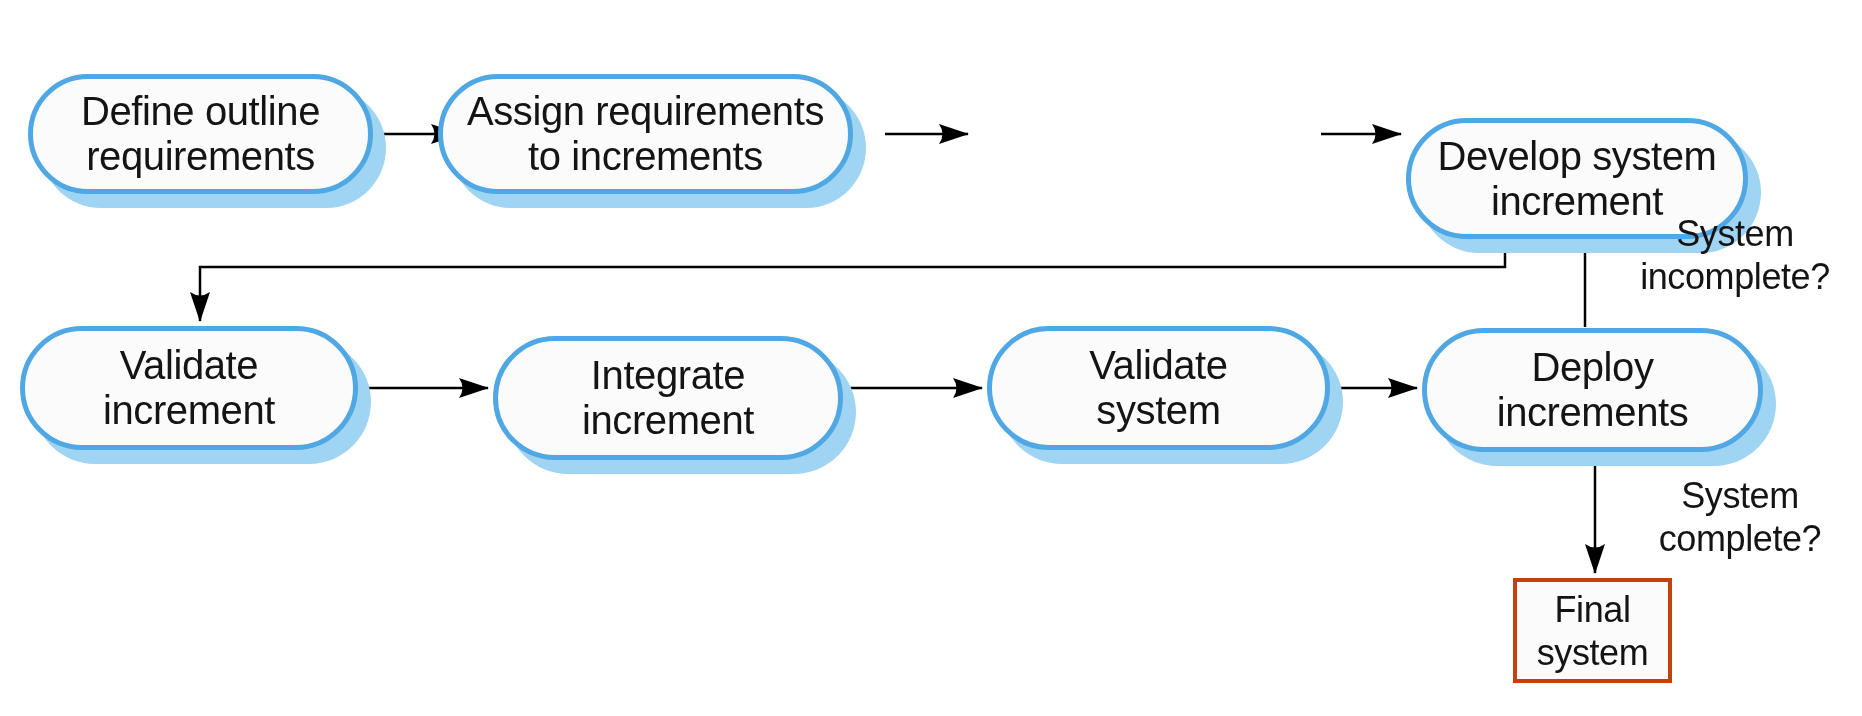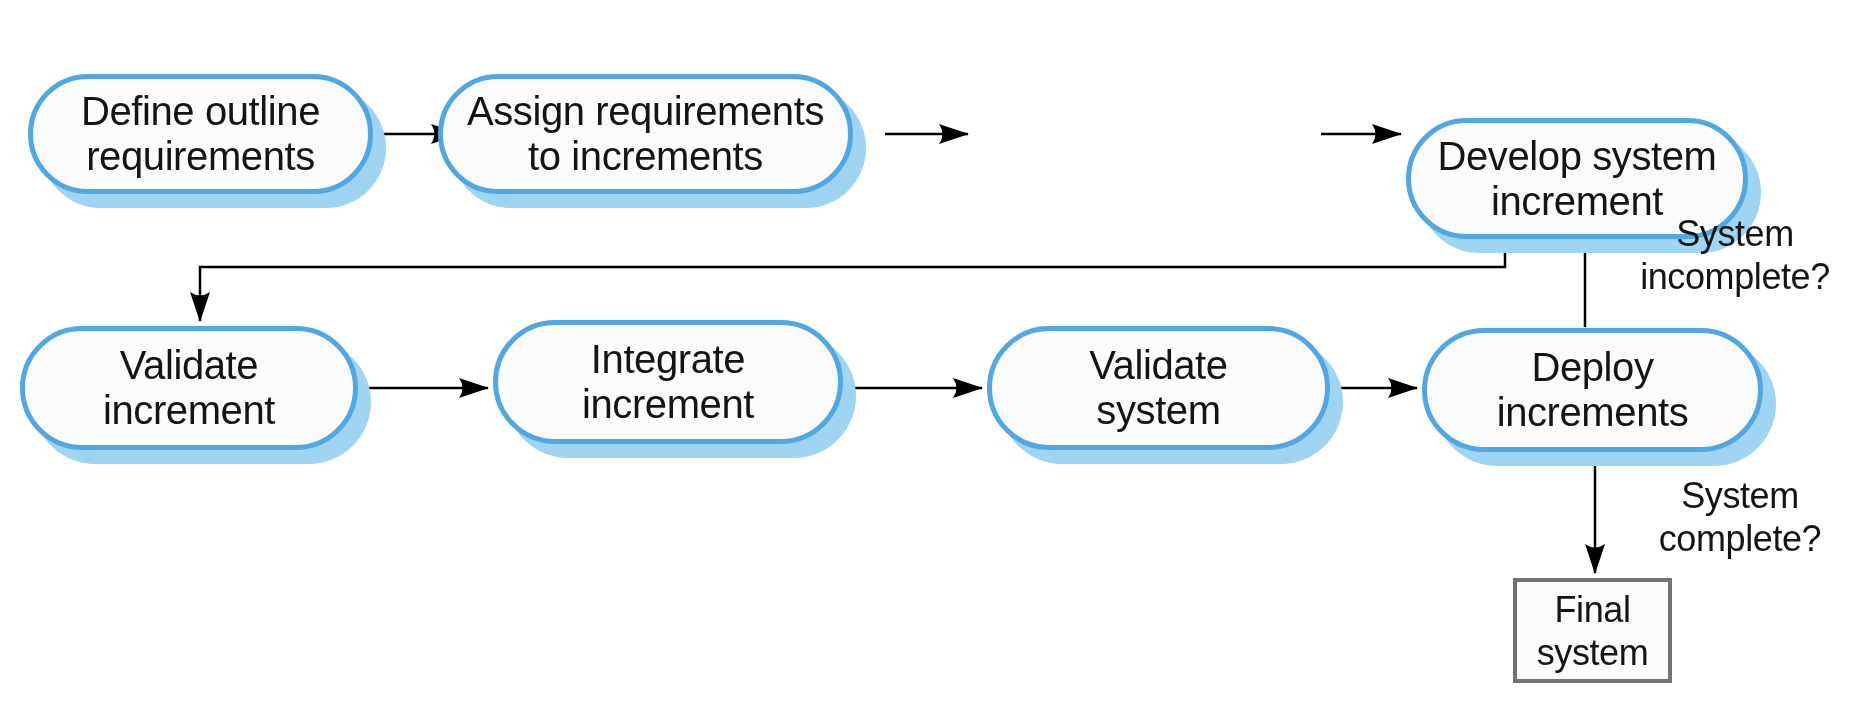--- a/index.html
+++ b/index.html
@@ -17,21 +17,21 @@
     background:#fbfbfc;
     box-shadow:13px 14px 0 0 #9fd4f2;
     display:flex;align-items:center;justify-content:center;
     text-align:center;
     font-size:40px;line-height:45px;letter-spacing:-0.4px;
     white-space:pre-line;
   }
   .finalbox{
     position:absolute;
     box-sizing:border-box;
-    border:4px solid #737373;
+    border:4px solid #c2410c;
     background:#fbfbfc;
     display:flex;align-items:center;justify-content:center;
     text-align:center;
     font-size:36px;line-height:43px;letter-spacing:-0.4px;
     white-space:pre-line;
   }
   .decision{
     position:absolute;
     text-align:center;
     font-size:36px;line-height:43px;letter-spacing:-0.4px;
@@ -69,21 +69,21 @@
   <div class="pill" style="left:438px;top:74px;width:415px;height:120px;">Assign requirements
 to increments</div>
 
 
   <div class="pill" style="left:1406px;top:74px;width:342px;height:121px;margin-top:44px;">Develop system
 increment</div>
 
   <div class="pill" style="left:20px;top:326px;width:338px;height:124px;">Validate
 increment</div>
 
-  <div class="pill" style="left:493px;top:320px;width:350px;height:124px;">Integrate
+  <div class="pill" style="left:493px;top:336px;width:350px;height:124px;">Integrate
 increment</div>
 
   <div class="pill" style="left:987px;top:326px;width:343px;height:124px;">Validate
 system</div>
 
   <div class="pill" style="left:1422px;top:328px;width:341px;height:124px;">Deploy
 increments</div>
 
   <div class="finalbox" style="left:1513px;top:578px;width:159px;height:105px;">Final
 system</div>

